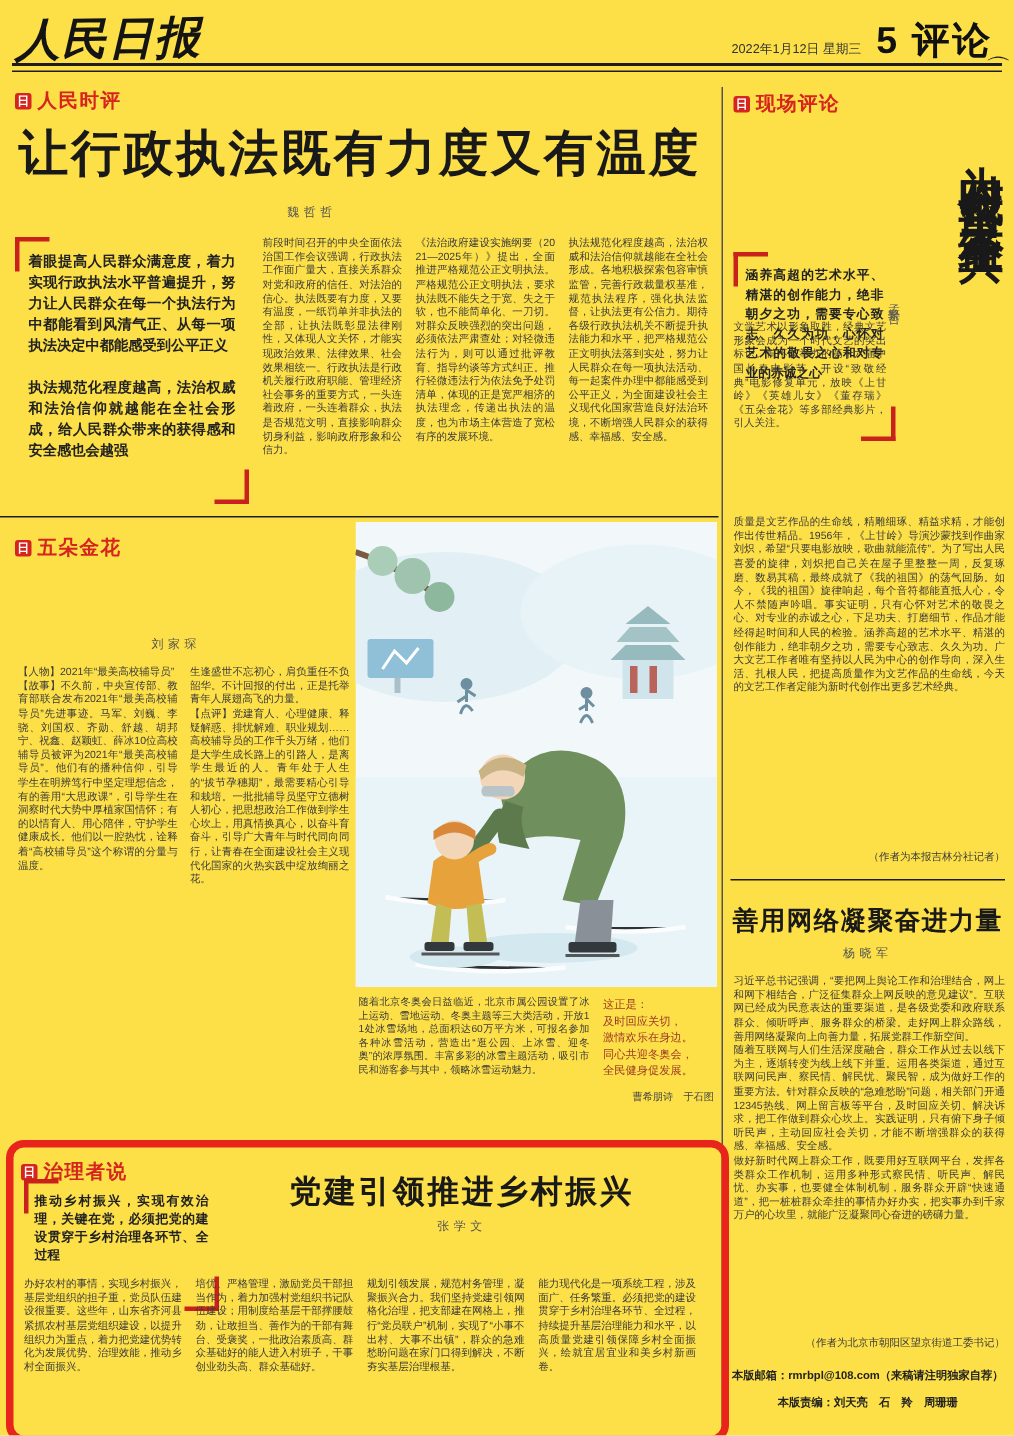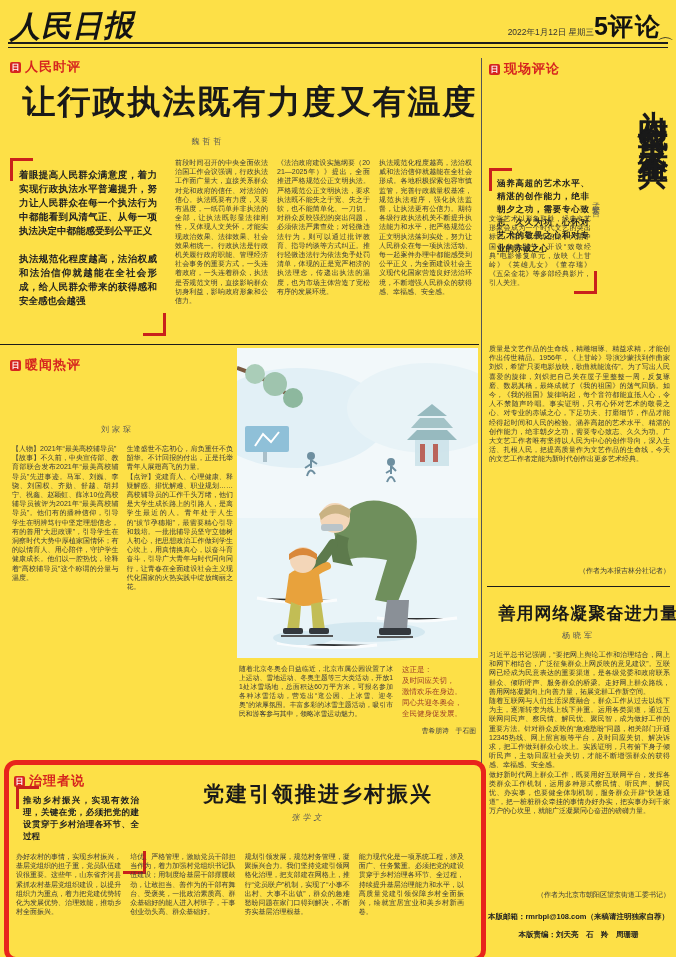--- a/index.html
+++ b/index.html
@@ -3,34 +3,34 @@
 <meta charset="utf-8">
 <style>
   html,body{margin:0;padding:0;background:#e8e8e8;}
   #page{position:relative;width:676px;height:957px;background:#fde047;overflow:hidden;
         font-family:"Liberation Sans","DejaVu Sans",sans-serif;color:#2a2a2a;}
   .abs{position:absolute;}
   .preline{white-space:pre-line;}
   
   #logo{left:10px;top:6px;font-family:"DejaVu Serif","Liberation Serif",serif;
         font-style:italic;font-weight:bold;font-size:30px;color:#141414;transform:rotate(-1deg);letter-spacing:1px;}
-  #mast-right{right:14px;top:10px;display:flex;align-items:baseline;gap:0;}
+  #mast-right{right:14px;top:10px;display:flex;align-items:baseline;gap:10px;}
   #mast-date{font-size:8.5px;color:#333;}
   #mast-pagenum{font-size:25px;font-weight:bold;color:#111;}
   #mast-pagename{font-size:25px;font-weight:900;color:#111;letter-spacing:2px;}
   #mast-rule{left:8px;right:8px;top:42px;height:3px;border-top:2px solid #1c1c1c;border-bottom:1px solid #1c1c1c;}
   #mast-curl{right:2px;top:34px;font-family:"DejaVu Serif",serif;font-size:17px;color:#1c1c1c;}
   
   .seclabel{display:flex;align-items:center;gap:4px;}
   .secicon{width:11px;height:11px;background:#d6251f;border-radius:2px;color:#fff;
            font-size:8px;line-height:11px;text-align:center;font-weight:bold;}
   .sectext{color:#d6251f;font-weight:900;font-size:13px;letter-spacing:1px;}
   
   .h-big{font-weight:900;color:#191919;text-align:center;
-         font-family:"Liberation Sans","DejaVu Sans",sans-serif;letter-spacing:2px;margin-left:10px;}
+         font-family:"Liberation Sans","DejaVu Sans",sans-serif;letter-spacing:2px;}
   .byline{text-align:center;color:#555;font-size:8px;letter-spacing:3px;}
   
   .tiny{font-size:7px;line-height:9.2px;text-align:justify;word-break:break-all;color:#3a3a3a;overflow:hidden;}
   .colrow{display:flex;gap:9px;}
   .colrow>div{flex:1;overflow:hidden;}
   
   .quote{position:relative;padding:10px 9px;font-weight:bold;color:#222;
          font-size:9.5px;line-height:14px;text-align:justify;word-break:break-all;}
   .quote:before{content:"";position:absolute;left:0;top:0;width:20px;height:20px;
          border-left:3px solid #c9211c;border-top:3px solid #c9211c;}
@@ -81,21 +81,21 @@
 执法规范化程度越高，法治权威和法治信仰就越能在全社会形成，给人民群众带来的获得感和安全感也会越强</div>
     <div class="tiny" style="flex:1;">前段时间召开的中央全面依法治国工作会议强调，行政执法工作面广量大，直接关系群众对党和政府的信任、对法治的信心。执法既要有力度，又要有温度，一纸罚单并非执法的全部，让执法既彰显法律刚性，又体现人文关怀，才能实现政治效果、法律效果、社会效果相统一。行政执法是行政机关履行政府职能、管理经济社会事务的重要方式，一头连着政府，一头连着群众，执法是否规范文明，直接影响群众切身利益，影响政府形象和公信力。</div>
     <div class="tiny" style="flex:1;">《法治政府建设实施纲要（2021—2025年）》提出，全面推进严格规范公正文明执法。严格规范公正文明执法，要求执法既不能失之于宽、失之于软，也不能简单化、一刀切。对群众反映强烈的突出问题，必须依法严肃查处；对轻微违法行为，则可以通过批评教育、指导约谈等方式纠正。推行轻微违法行为依法免予处罚清单，体现的正是宽严相济的执法理念，传递出执法的温度，也为市场主体营造了宽松有序的发展环境。</div>
     <div class="tiny" style="flex:1;">执法规范化程度越高，法治权威和法治信仰就越能在全社会形成。各地积极探索包容审慎监管，完善行政裁量权基准，规范执法程序，强化执法监督，让执法更有公信力。期待各级行政执法机关不断提升执法能力和水平，把严格规范公正文明执法落到实处，努力让人民群众在每一项执法活动、每一起案件办理中都能感受到公平正义，为全面建设社会主义现代化国家营造良好法治环境，不断增强人民群众的获得感、幸福感、安全感。</div>
   </div>
 
   <div class="abs rule-h" style="left:0;top:344px;width:479px;"></div>
 
   <div class="abs seclabel" style="left:10px;top:356px;">
     <span class="secicon">日</span>
-    <span class="sectext">暖闻热评</span>
+    <span class="sectext">五朵金花</span>
   </div>
   <div class="abs byline" style="left:0;top:424px;width:235px;">刘家琛</div>
   <div class="abs" style="left:12px;top:444px;width:221px;height:312px;display:flex;gap:8px;">
     <div class="tiny preline" style="flex:1;">【人物】2021年“最美高校辅导员”
 【故事】不久前，中央宣传部、教育部联合发布2021年“最美高校辅导员”先进事迹。马军、刘巍、李骁、刘国权、齐勋、舒越、胡邦宁、祝鑫、赵颖虹、薛冰10位高校辅导员被评为2021年“最美高校辅导员”。他们有的播种信仰，引导学生在明辨笃行中坚定理想信念，有的善用“大思政课”，引导学生在洞察时代大势中厚植家国情怀；有的以情育人、用心陪伴，守护学生健康成长。他们以一腔热忱，诠释着“高校辅导员”这个称谓的分量与温度。</div>
     <div class="tiny preline" style="flex:1;">生逢盛世不忘初心，肩负重任不负韶华。不计回报的付出，正是托举青年人展翅高飞的力量。
 【点评】党建育人、心理健康、释疑解惑、排忧解难、职业规划……高校辅导员的工作千头万绪，他们是大学生成长路上的引路人，是离学生最近的人。青年处于人生的“拔节孕穗期”，最需要精心引导和栽培。一批批辅导员坚守立德树人初心，把思想政治工作做到学生心坎上，用真情换真心，以奋斗育奋斗，引导广大青年与时代同向同行，让青春在全面建设社会主义现代化国家的火热实践中绽放绚丽之花。</div>
   </div>
 
   <div class="abs" style="left:237px;top:348px;width:241px;height:310px;">
@@ -175,21 +175,21 @@
 全民健身促发展。</div>
   <div class="abs" id="caption-sign" style="left:372px;top:726px;width:104px;">曹希朋诗　于石图</div>
 
   <div class="abs" id="highlight-box"></div>
   <div class="abs seclabel" style="left:14px;top:772px;">
     <span class="secicon">日</span>
     <span class="sectext">治理者说</span>
   </div>
   <div class="abs h-big" style="left:150px;top:780px;width:316px;font-size:21px;">党建引领推进乡村振兴</div>
   <div class="abs quote preline" style="left:16px;top:786px;width:116px;height:72px;font-size:8.5px;line-height:12px;padding:8px 7px;">推动乡村振兴，实现有效治理，关键在党，必须把党的建设贯穿于乡村治理各环节、全过程</div>
-  <div class="abs byline" style="left:150px;top:812px;width:316px;font-style:italic;">张学文</div>
+  <div class="abs byline" style="left:150px;top:812px;width:316px;">张学文</div>
   <div class="abs colrow" style="left:16px;top:852px;width:448px;height:94px;">
     <div class="tiny">办好农村的事情，实现乡村振兴，基层党组织的担子重，党员队伍建设很重要。这些年，山东省齐河县紧抓农村基层党组织建设，以提升组织力为重点，着力把党建优势转化为发展优势、治理效能，推动乡村全面振兴。</div>
     <div class="tiny">培优、严格管理，激励党员干部担当作为，着力加强村党组织书记队伍建设；用制度给基层干部撑腰鼓劲，让敢担当、善作为的干部有舞台、受褒奖，一批政治素质高、群众基础好的能人进入村班子，干事创业劲头高、群众基础好。</div>
     <div class="tiny">规划引领发展，规范村务管理，凝聚振兴合力。我们坚持党建引领网格化治理，把支部建在网格上，推行“党员联户”机制，实现了“小事不出村、大事不出镇”，群众的急难愁盼问题在家门口得到解决，不断夯实基层治理根基。</div>
     <div class="tiny">能力现代化是一项系统工程，涉及面广、任务繁重。必须把党的建设贯穿于乡村治理各环节、全过程，持续提升基层治理能力和水平，以高质量党建引领保障乡村全面振兴，绘就宜居宜业和美乡村新画卷。</div>
   </div>
 
   <div class="abs seclabel" style="left:489px;top:60px;">
     <span class="secicon">日</span>
     <span class="sectext">现场评论</span>

